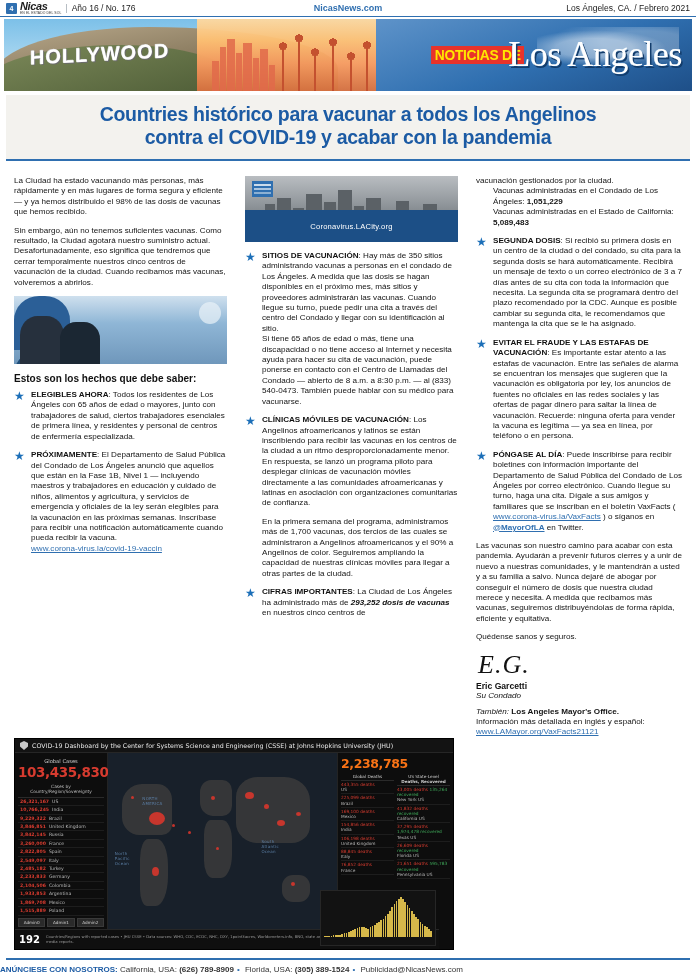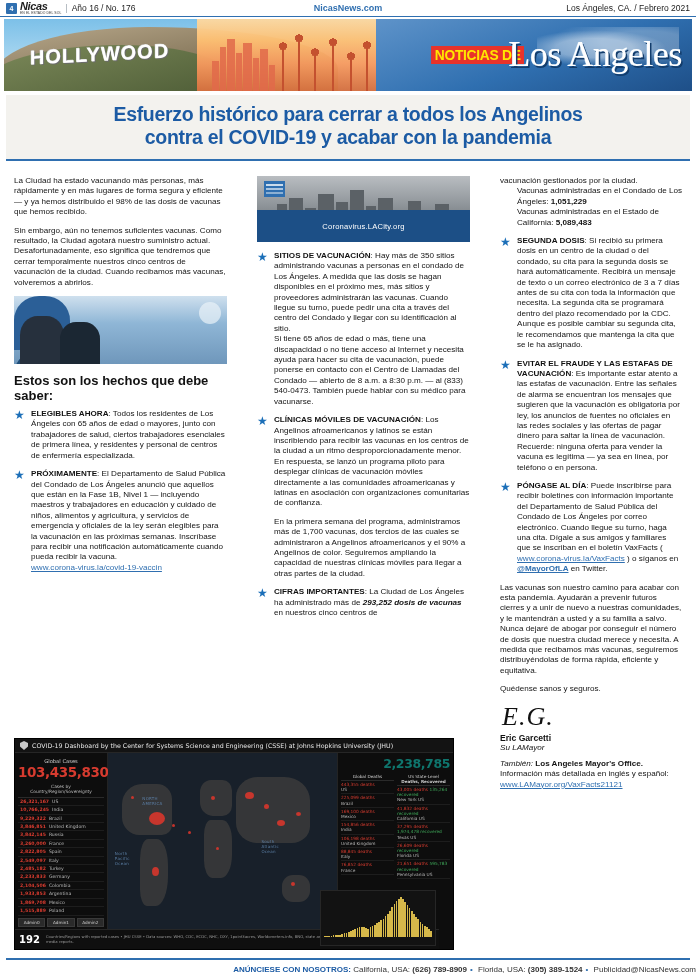--- a/index.html
+++ b/index.html
@@ -110,31 +110,31 @@
     border-bottom: 2px solid #2f6fb0;
   }
   .headline {
     color:#1c5ba4; font-weight:bold; font-size:19.5px; line-height:23px;
     font-family:"Liberation Sans", sans-serif; letter-spacing:-0.3px;
   }
 
   
   .body-wrap {
     position:absolute; left:14px; top:176px; width:668px; height:556px;
-    display:flex; gap:30px;
+    display:flex; gap:18px;
   }
   .col { width: 213px; position:relative; }
   .col.c3 { width: 214px; }
   p.body {
     font-size:8.1px; line-height:10.4px; color:#141414;
     text-align:left; margin-bottom:8px;
     font-family:"Liberation Sans", sans-serif;
   }
   p.body.tight { margin-bottom:0; }
-  .sec-lead { font-weight:bold; font-size:13px; color:#111; margin-bottom:6px; }
+  .sec-lead { font-weight:bold; font-size:10px; color:#111; margin-bottom:6px; }
 
   .bullet { display:flex; gap:6px; margin-bottom:8px; }
   .star {
     flex:0 0 auto; width:11px; height:11px; margin-top:1px;
     color:#1c6fb8; font-size:12px; line-height:11px; text-align:center;
   }
   .bullet-body { flex:1; font-size:8.1px; line-height:10.4px; color:#141414; }
   .bullet-body b { font-weight:bold; color:#111; }
   .bullet-body i { font-style:italic; }
   .lnk { color:#2f6fb0; }
@@ -214,21 +214,21 @@
   .updated {
     margin-top:3px; text-align:center; color:#bdbdbd; font-size:4.2px;
     border-top:1px solid #2a2a2a; padding-top:2px;
   }
   .updated .ts { color:#ffffff; font-size:7px; font-weight:bold; display:block; margin-top:1px; }
   .dash-map { flex:1; position:relative; background:#18202a; overflow:hidden; }
   .land { position:absolute; background:#3b3b3b; opacity:.85; }
   .dot { position:absolute; border-radius:50%; background:#e0362b; opacity:.85; }
   .maplabel { position:absolute; color:#5b7fa6; font-size:4px; letter-spacing:.3px; }
   .dash-right { width:116px; border-left:1px solid #232323; padding:3px; }
-  .deaths-num { color:#0f766e; font-size:12.5px; font-weight:bold; text-align:right; letter-spacing:-0.4px; }
+  .deaths-num { color:#f97316; font-size:12.5px; font-weight:bold; text-align:left; letter-spacing:-0.4px; }
   .two-col { display:flex; gap:3px; margin-top:3px; }
   .tc { flex:1; }
   .tc-hdr { color:#cfcfcf; font-size:4.2px; text-align:center; line-height:5px; border-bottom:1px solid #2a2a2a; padding-bottom:1px; }
   .drow { font-size:4.3px; color:#b9b9b9; line-height:5.2px; padding:1px 0; border-bottom:1px solid #1d1d1d; }
   .drow .dv { color:#d63b2f; }
   .drow .rv { color:#3faa5a; }
   .chart-box { position:absolute; right:3px; bottom:3px; width:116px; height:56px; background:#121212; border:1px solid #262626; }
   .bars { position:absolute; left:3px; right:3px; bottom:8px; height:40px; display:flex; align-items:flex-end; gap:0.5px; }
   .bar { flex:1; background:#d6b84a; }
   .dash-foot {
@@ -249,22 +249,22 @@
   .sig-addr { font-size:8.1px; line-height:10.4px; color:#141414; margin-bottom:8px; }
   .courtesy { font-size:8.1px; line-height:10.4px; color:#141414; }
   .courtesy i { font-style:italic; }
   .courtesy b { font-weight:bold; }
 
   
   .bottom-rule {
     position:absolute; left:6px; right:6px; top:958px; height:2px; background:#2f6fb0;
   }
   .footer {
-    position:absolute; left:0; right:0; top:965px; text-align:right;
-    font-size:8px; color:#333;padding-left:32px;
+    position:absolute; left:0; right:0; top:965px; text-align:left;
+    font-size:8px; color:#333;
   }
   .footer b.red { color:#1c5ba4; font-weight:bold; }
   .footer .sep { color:#2f6fb0; margin:0 3px; }
 </style>
 </head>
 <body>
 
 <div class="page">
 
   <div class="topbar">
@@ -304,21 +304,21 @@
       <div class="palm" style="left:156px;height:45px;"></div>
     </div>
     <div class="sky-right">
       <div class="cloudy"></div>
     </div>
     <div class="noticias-tag">NOTICIAS DE</div>
     <div class="la-title">Los Angeles</div>
   </div>
 
   <div class="headline-band">
-    <div class="headline">Esfuerzo histórico para cerrar a todos los Angelinos</div>
+    <div class="headline">Countries histórico para vacunar a todos los Angelinos</div>
     <div class="headline">contra el COVID-19 y acabar con la pandemia</div>
   </div>
 
   <div class="body-wrap">
 
     <div class="col c1">
       <p class="body">La Ciudad ha estado vacunando más personas, más rápidamente y en más lugares de forma segura y eficiente — y ya hemos distribuido el 98% de las dosis de vacunas que hemos recibido.</p>
       <p class="body">Sin embargo, aún no tenemos suficientes vacunas. Como resultado, la Ciudad agotará nuestro suministro actual. Desafortunadamente, eso significa que tendremos que cerrar temporalmente nuestros cinco centros de vacunación de la ciudad. Cuando recibamos más vacunas, volveremos a abrirlos.</p>
 
       <div class="photo-vax">
@@ -399,21 +399,21 @@
       <div class="bullet">
         <div class="star">★</div>
         <div class="bullet-body"><b>PÓNGASE AL DÍA</b><span>: Puede inscribirse para recibir boletines con información importante del Departamento de Salud Pública del Condado de Los Ángeles por correo electrónico. Cuando llegue su turno, haga una cita. Dígale a sus amigos y familiares que se inscriban en el boletín VaxFacts ( </span><a class="lnk" href="#">www.corona-virus.la/VaxFacts</a><span> ) o síganos en </span><a class="lnk-b" href="#">@MayorOfLA</a><span> en Twitter.</span></div>
       </div>
 
       <p class="body">Las vacunas son nuestro camino para acabar con esta pandemia. Ayudarán a prevenir futuros cierres y a unir de nuevo a nuestras comunidades, y le mantendrán a usted y a su familia a salvo. Nunca dejaré de abogar por conseguir el número de dosis que nuestra ciudad merece y necesita. A medida que recibamos más vacunas, seguiremos distribuyéndolas de forma rápida, eficiente y equitativa.</p>
       <p class="body">Quédense sanos y seguros.</p>
 
       <div class="sig-script">E.G.</div>
       <div class="sig-name">Eric Garcetti</div>
-      <div class="sig-role">Su LAMayor</div>
+      <div class="sig-role">Su Condado</div>
       <div class="courtesy"><i>También:</i><b> Los Angeles Mayor's Office.</b><br><span>Información más detallada en inglés y español:</span><br><a class="lnk" href="#">www.LAMayor.org/VaxFacts21121</a></div>
     </div>
   </div>
 
   <div class="dash">
     <div class="dash-head">
       <div class="dash-shield"></div>
       <span>COVID-19 Dashboard by the Center for Systems Science and Engineering (CSSE) at Johns Hopkins University (JHU)</span>
     </div>
 

